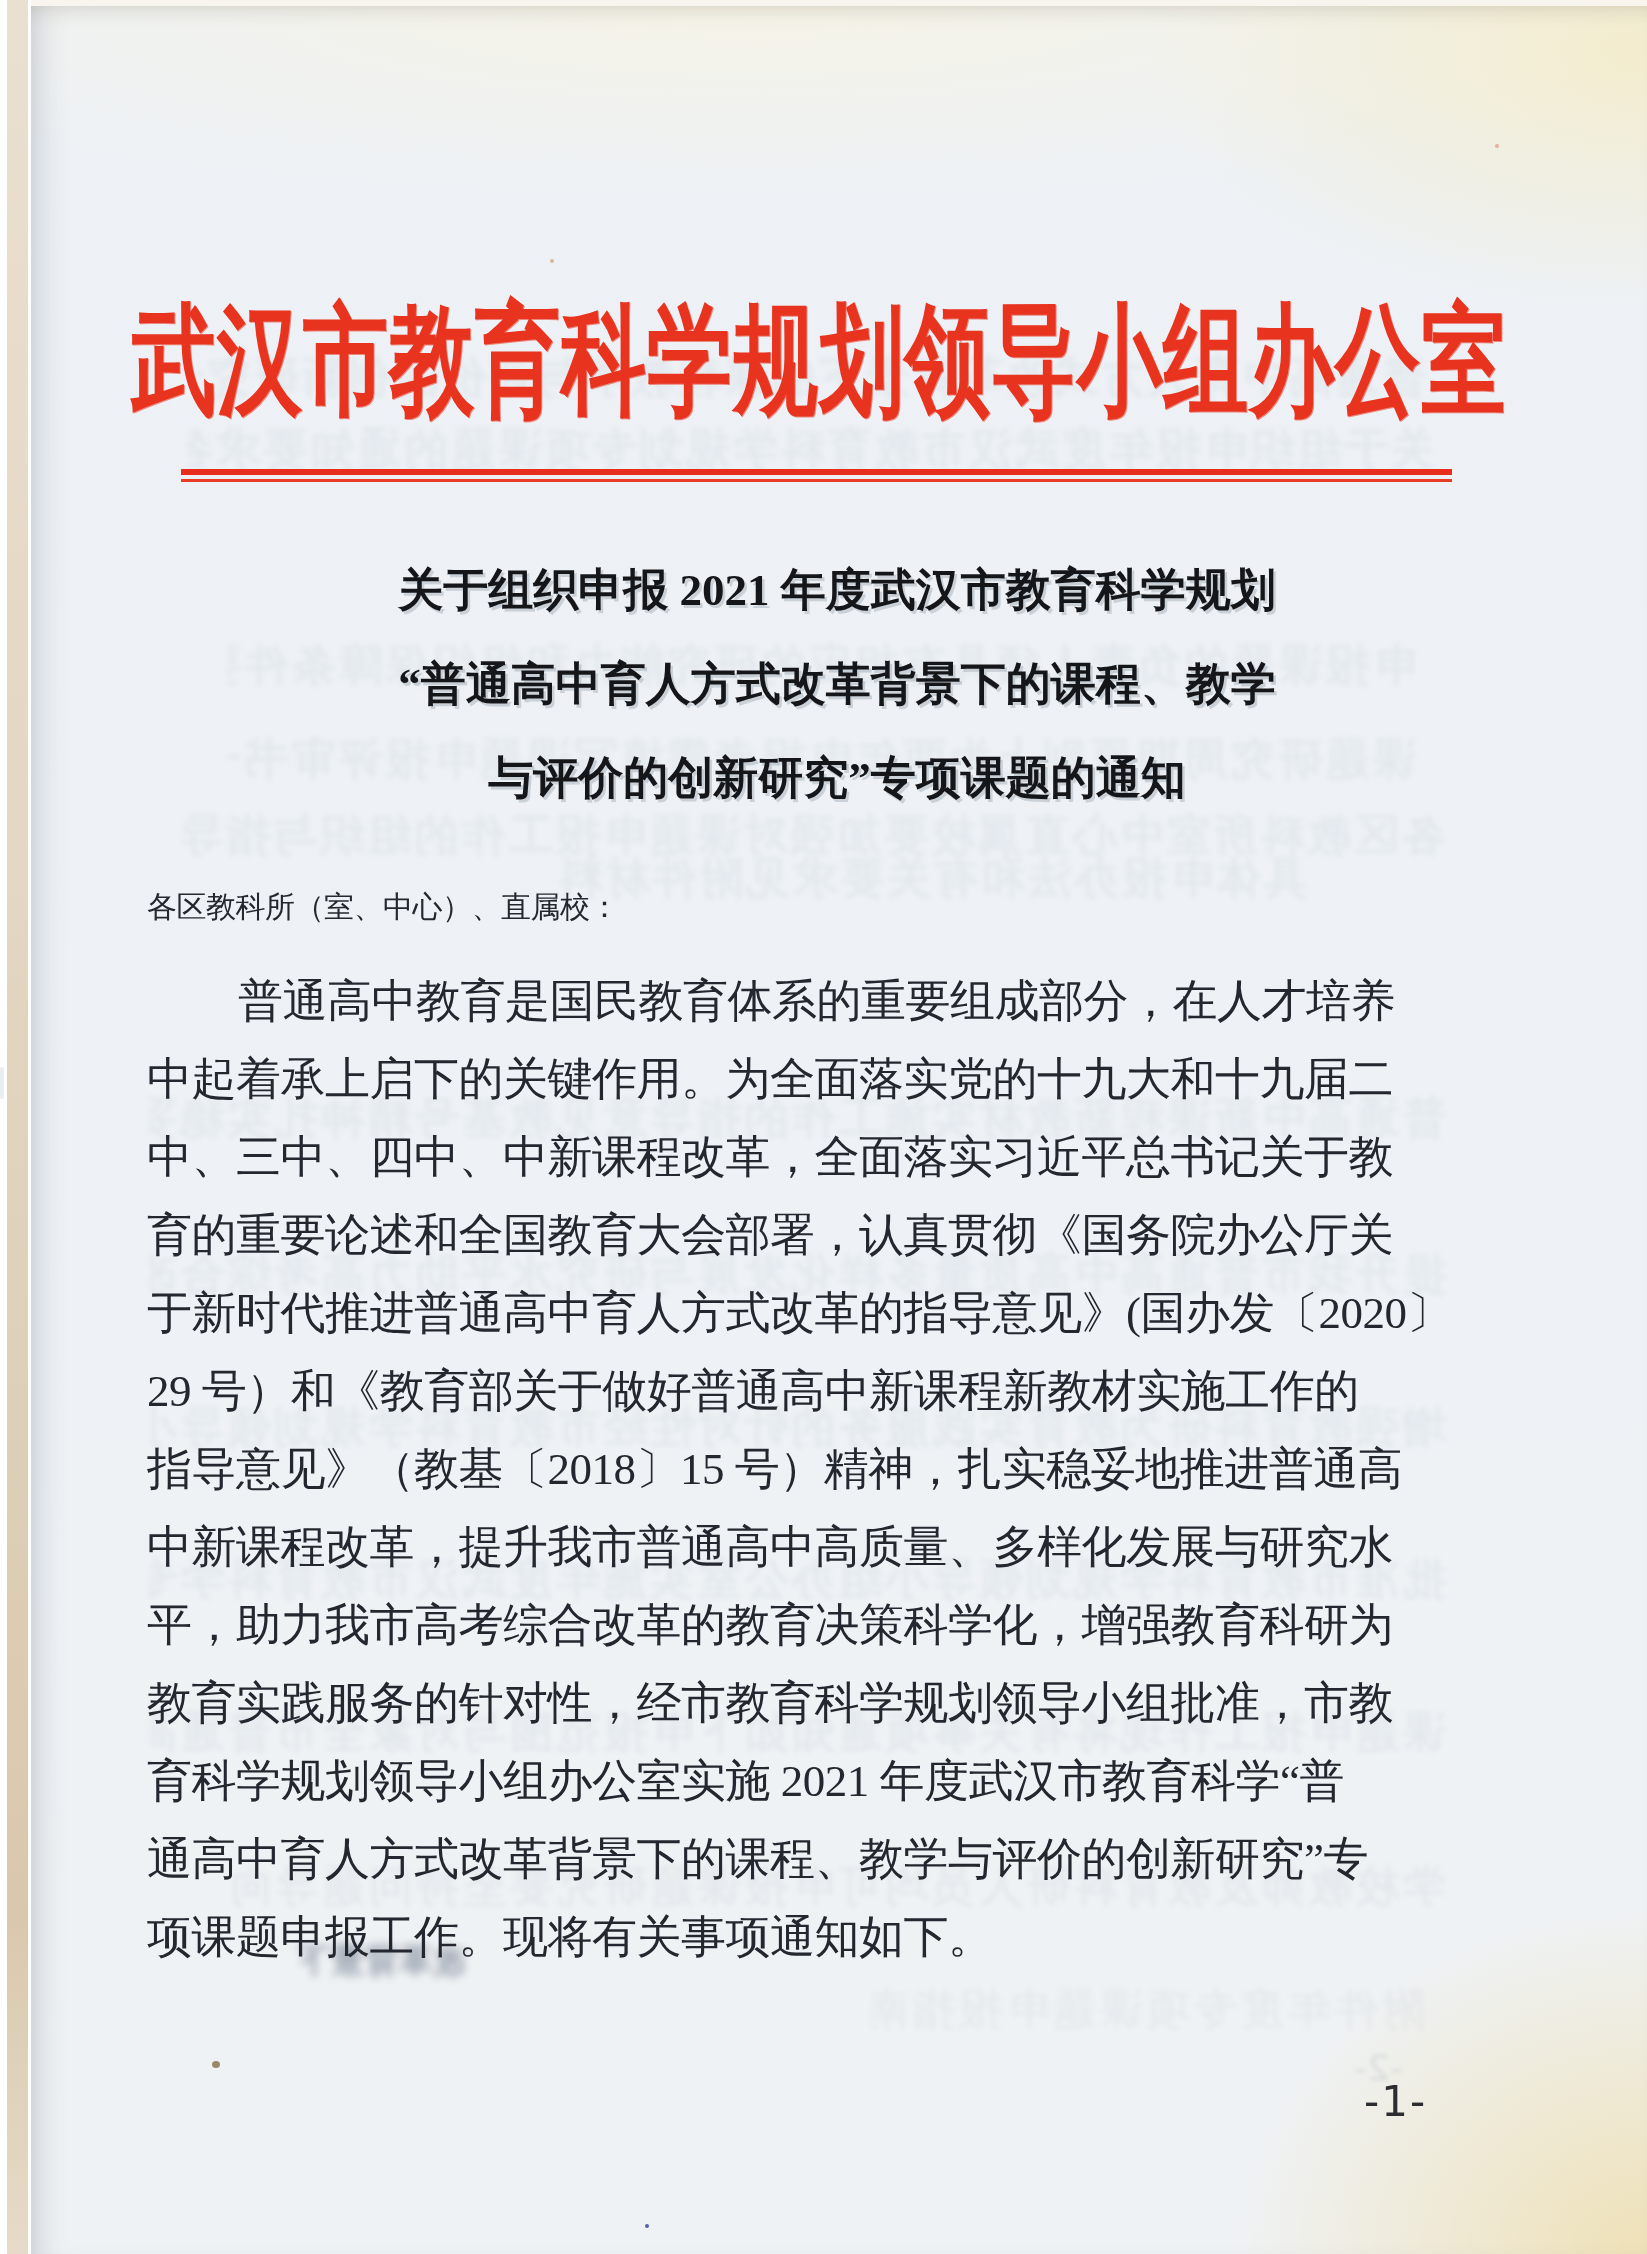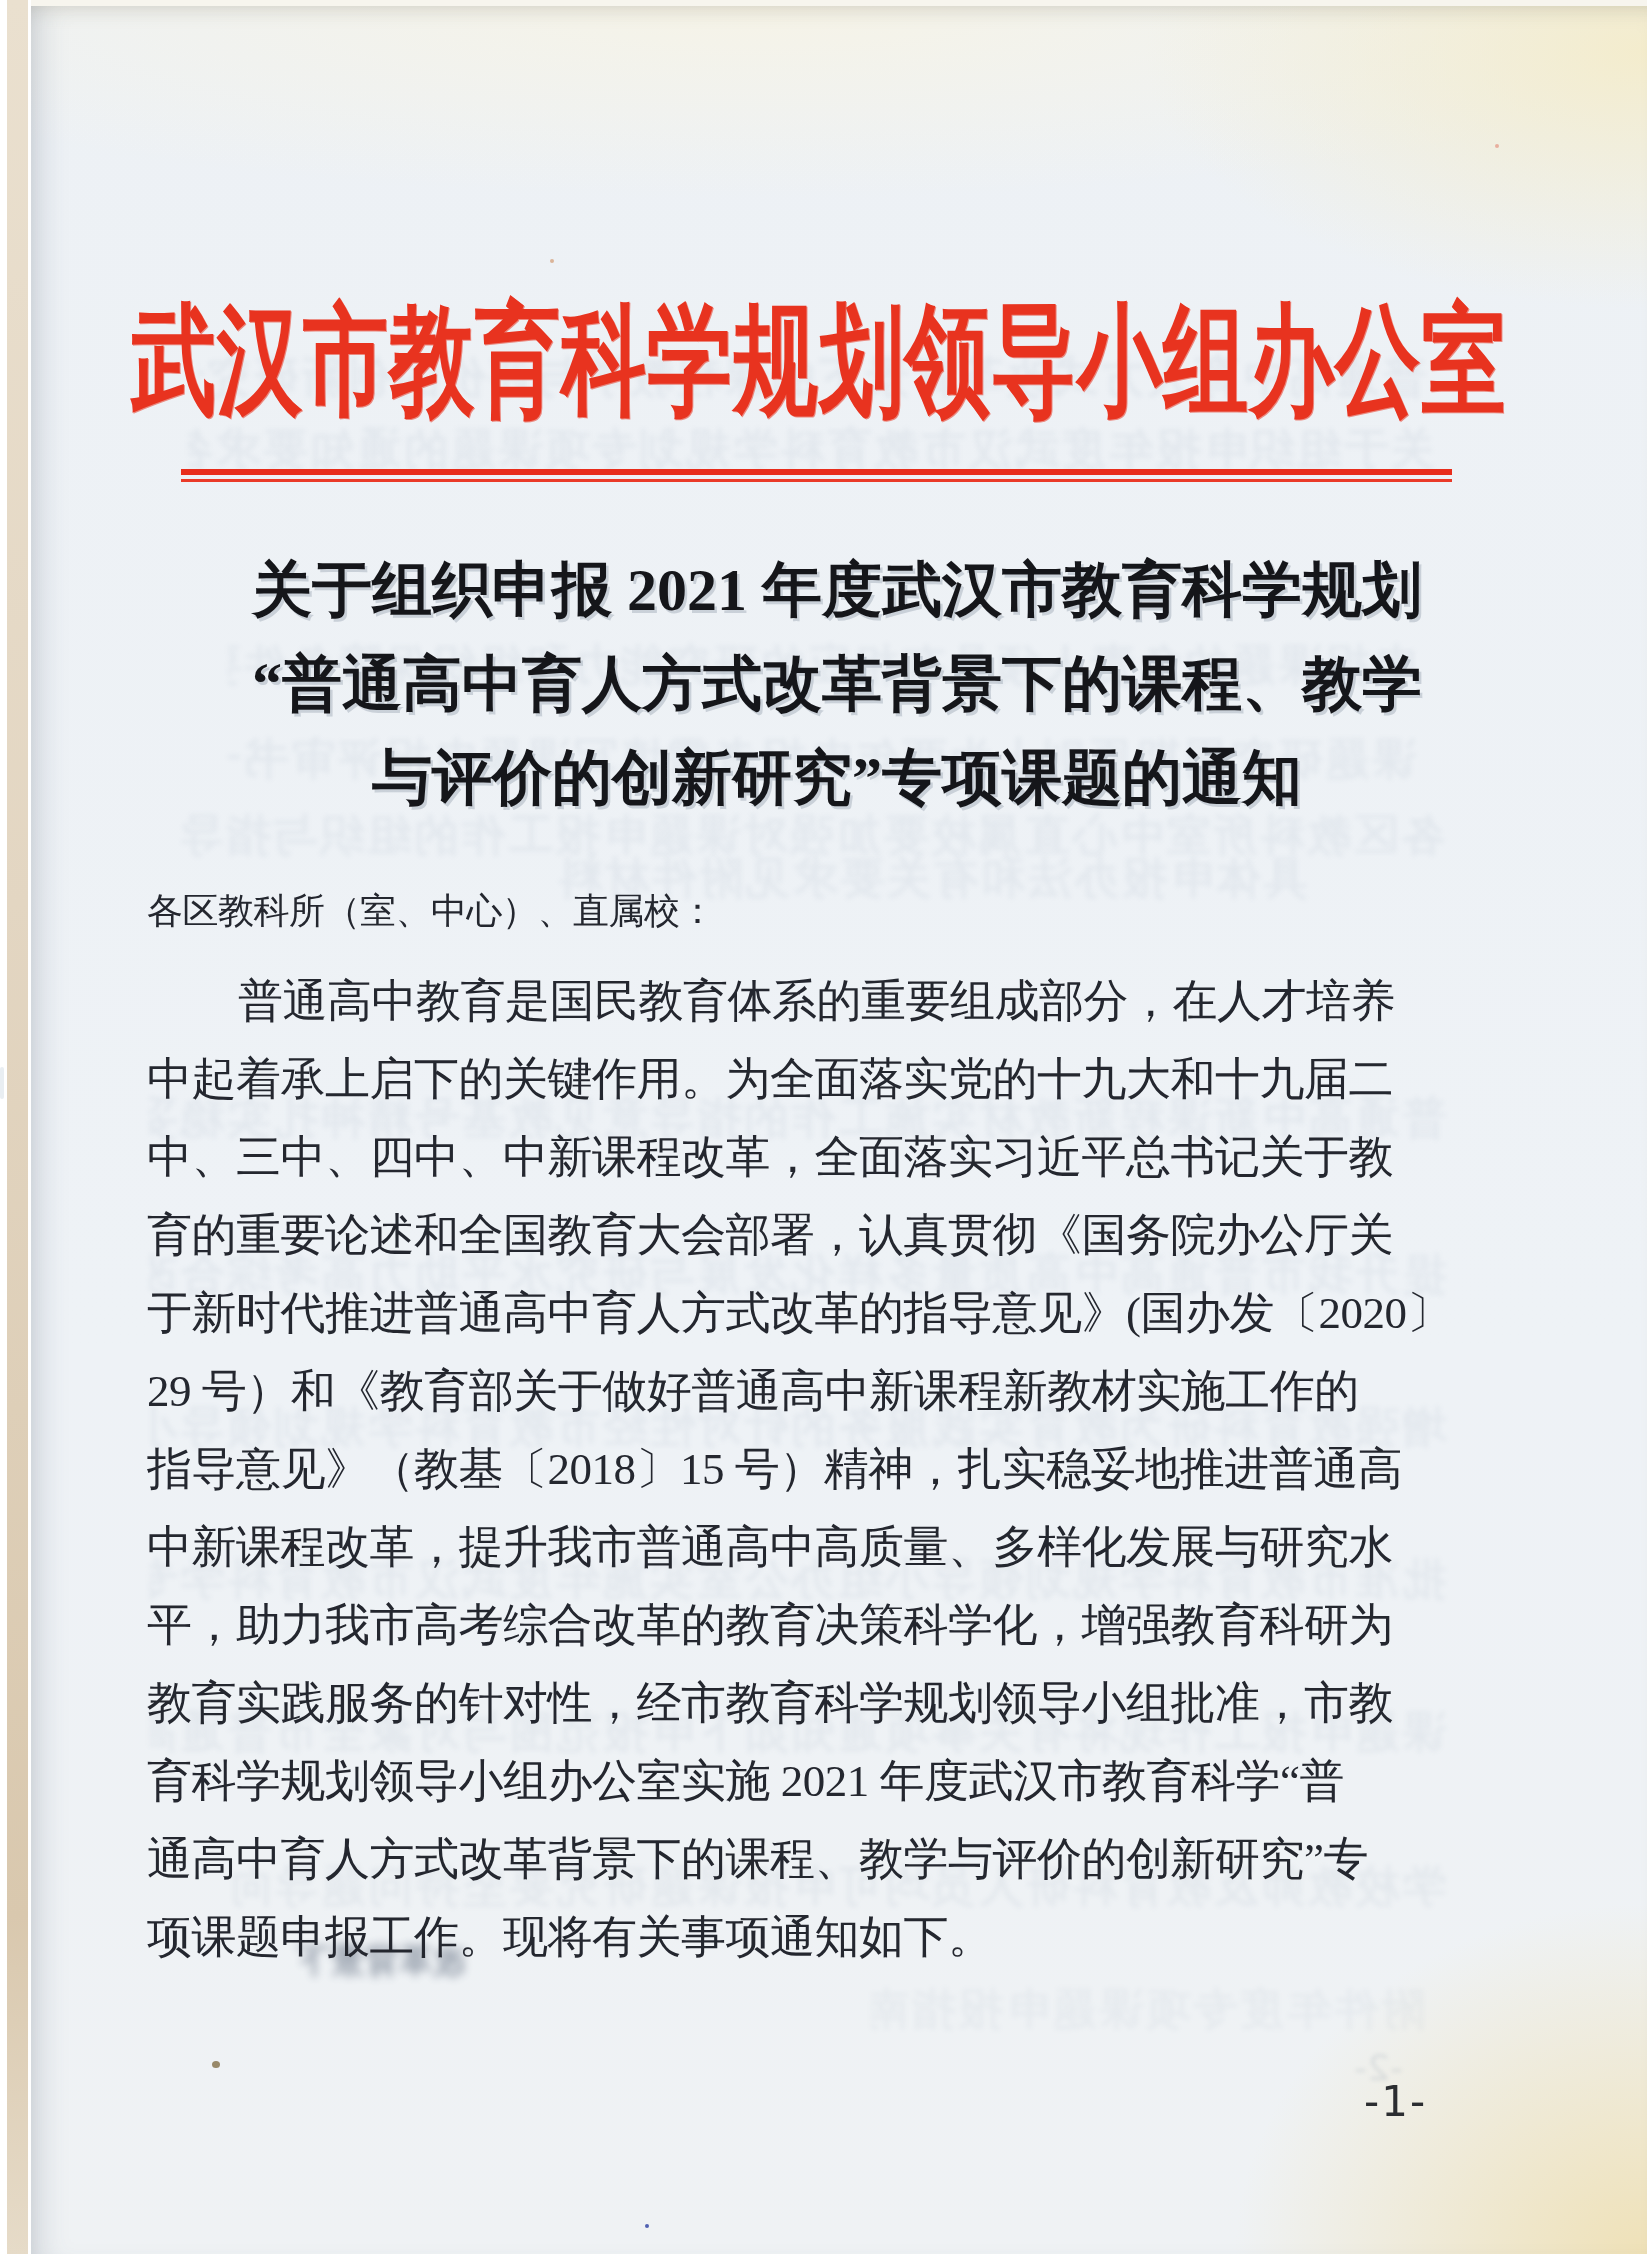--- a/index.html
+++ b/index.html
@@ -49,30 +49,30 @@
     white-space:nowrap;
     text-shadow:1px 1px 0 rgba(232,51,31,0.55);
   }
 
   .rule-thick{position:absolute;left:181px;top:469px;width:1271px;height:6px;background:#e82d1c;}
   .rule-thin {position:absolute;left:181px;top:479px;width:1271px;height:3px;background:#ea3a28;}
 
   
   .doc-title{
     position:absolute;left:119px;top:543px;width:1436px;
-    text-align:center;font-size:60px;font-weight:bold;color:#15161a;
+    text-align:center;font-size:45px;font-weight:bold;color:#15161a;
     line-height:94px;
     text-shadow:2.5px 2.5px 0 rgba(120,132,148,0.30);
   }
   .doc-title .tline{white-space:nowrap;}
 
   
   .salutation{
     position:absolute;left:147px;top:887px;
-    font-size:36px;color:#24272f;white-space:nowrap;letter-spacing:-0.5px;text-align:center;
+    font-size:30px;color:#24272f;white-space:nowrap;letter-spacing:-0.5px;text-align:center;
   }
   .body-text{
     position:absolute;left:147px;top:962px;width:1356px;
     font-size:45px;line-height:78px;color:#24272f;letter-spacing:-0.5px;
   }
   .body-text .bline{white-space:nowrap;}
   .body-text .indent{padding-left:91px;}
 
   .page-number{
     position:absolute;left:1364px;top:2077px;

